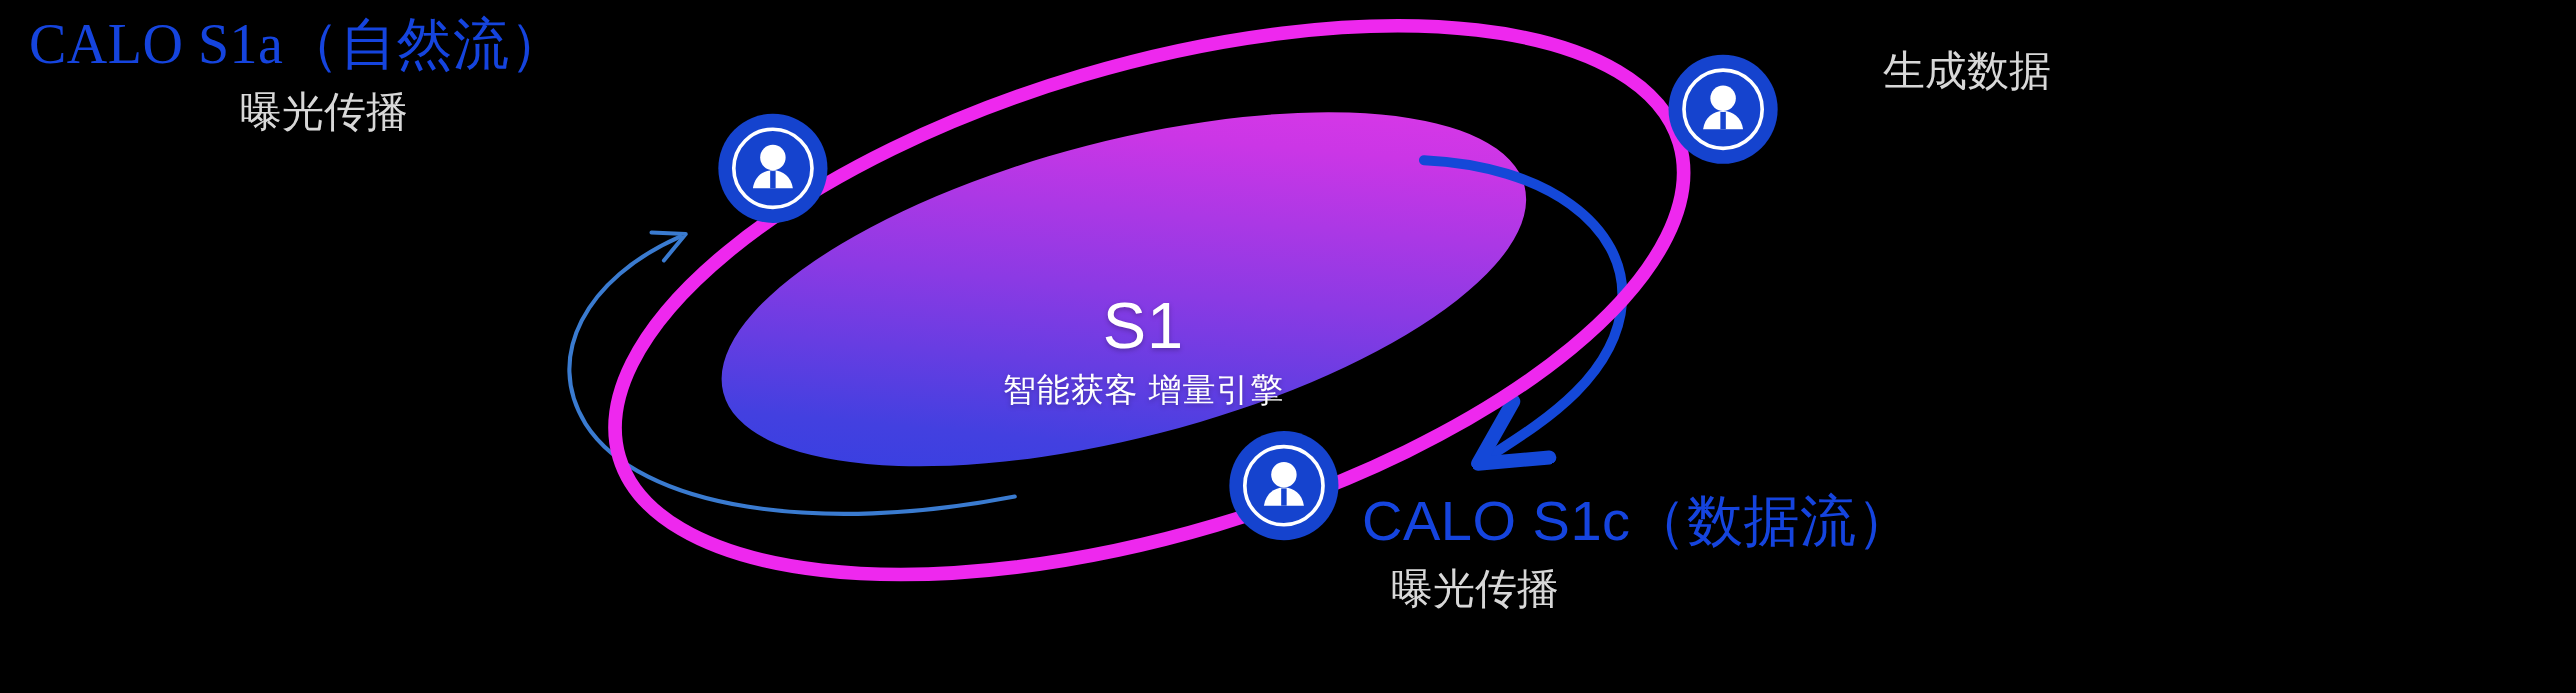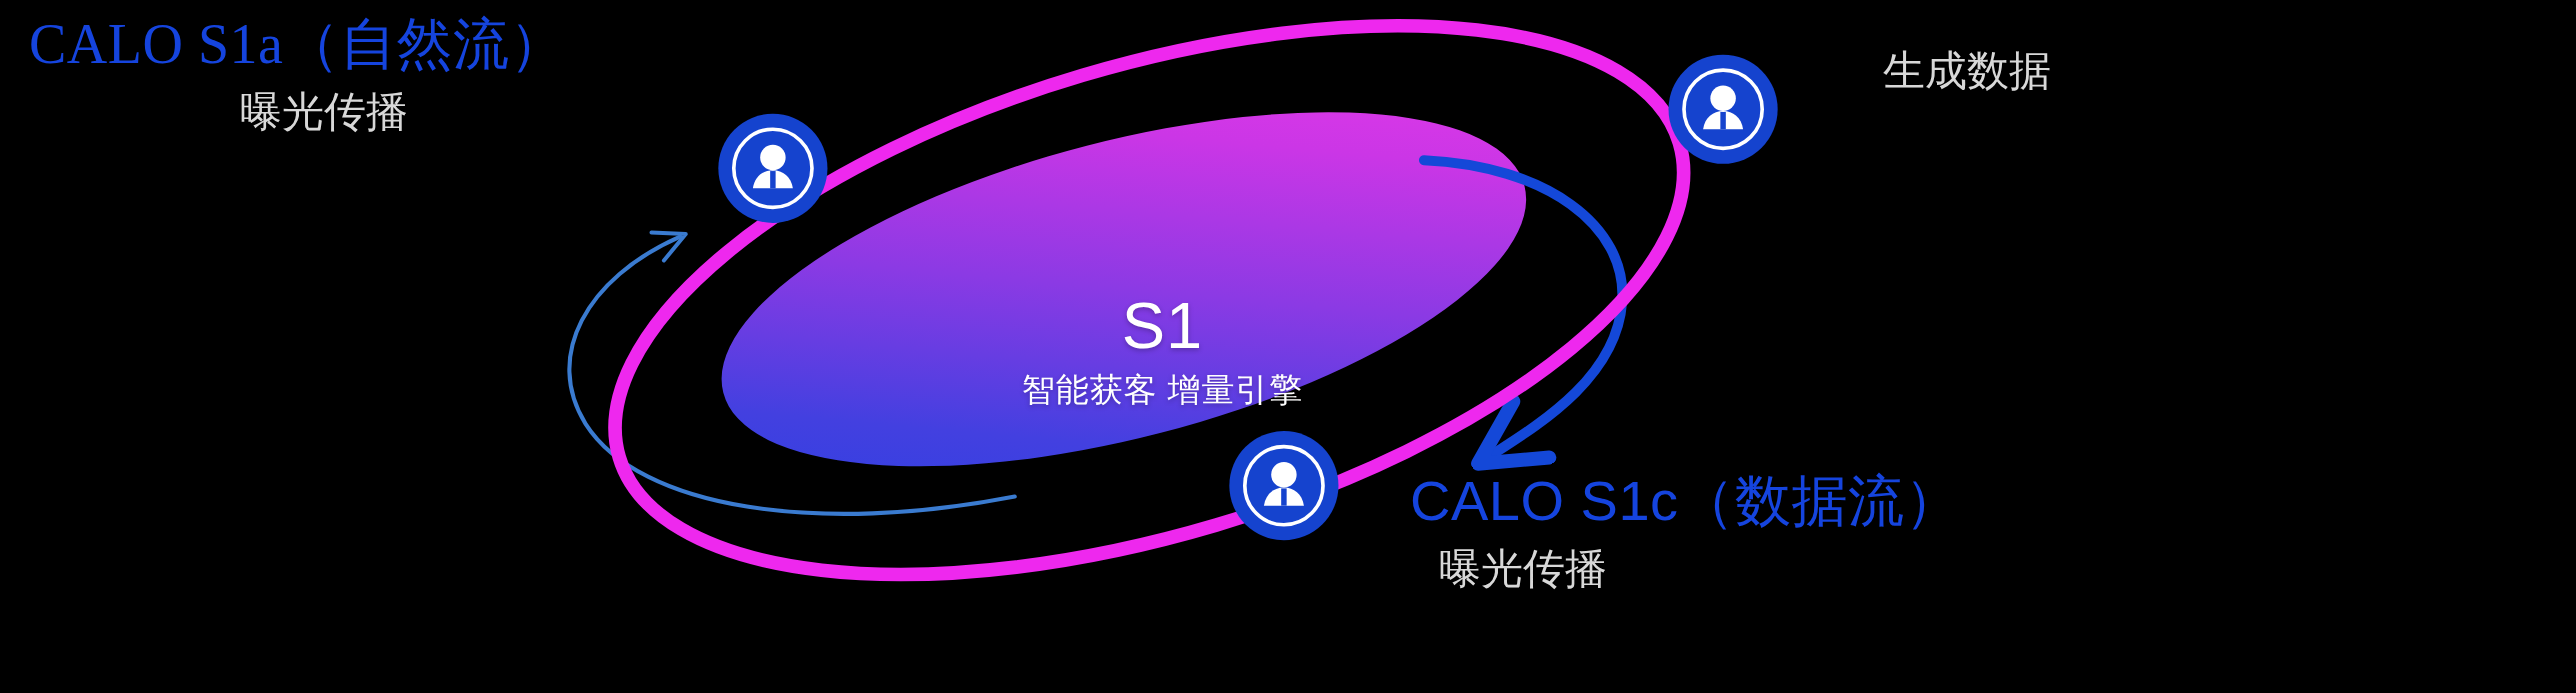--- a/index.html
+++ b/index.html
@@ -42,21 +42,21 @@
     font-weight: 400;
     margin-top: 16.4px;
   }
   .sub-indent-a { margin-left: 211px; }
   .sub-indent-b { margin-left: 63px; }
   .sub-indent-c { margin-left: 29px; }
 
   
   #label-s1a { left: 29px;   top: 15px; font-family: Liberation Serif, serif;  }
   #label-s1b { left: 1820px; top: 33px;  }
-  #label-s1c { left: 1362px; top: 472px; margin-left: 48px; }
+  #label-s1c { left: 1362px; top: 492px; }
 
   .center-text {
     position: absolute;
     text-align: center;
     color: #ffffff;
     white-space: nowrap;
     text-shadow: 0 1.8px 5.5px rgba(0,0,0,0.25);
   }
   #center-title {
     left: 0; right: 0;
@@ -69,21 +69,21 @@
   #center-sub {
     left: 0; right: 0;
     top: 282px;
     font-size: 33px;
     line-height: 1;
     font-weight: 400;
     letter-spacing: 0.9px;
   }
   .center-text-wrap {
     position: absolute;
-    left: 758px;
+    left: 739px;
     top: 91px;
     width: 809px;
     height: 346px;
     pointer-events: none;
   }
 </style>
 </head>
 <body>
 
 <div id="stage">

